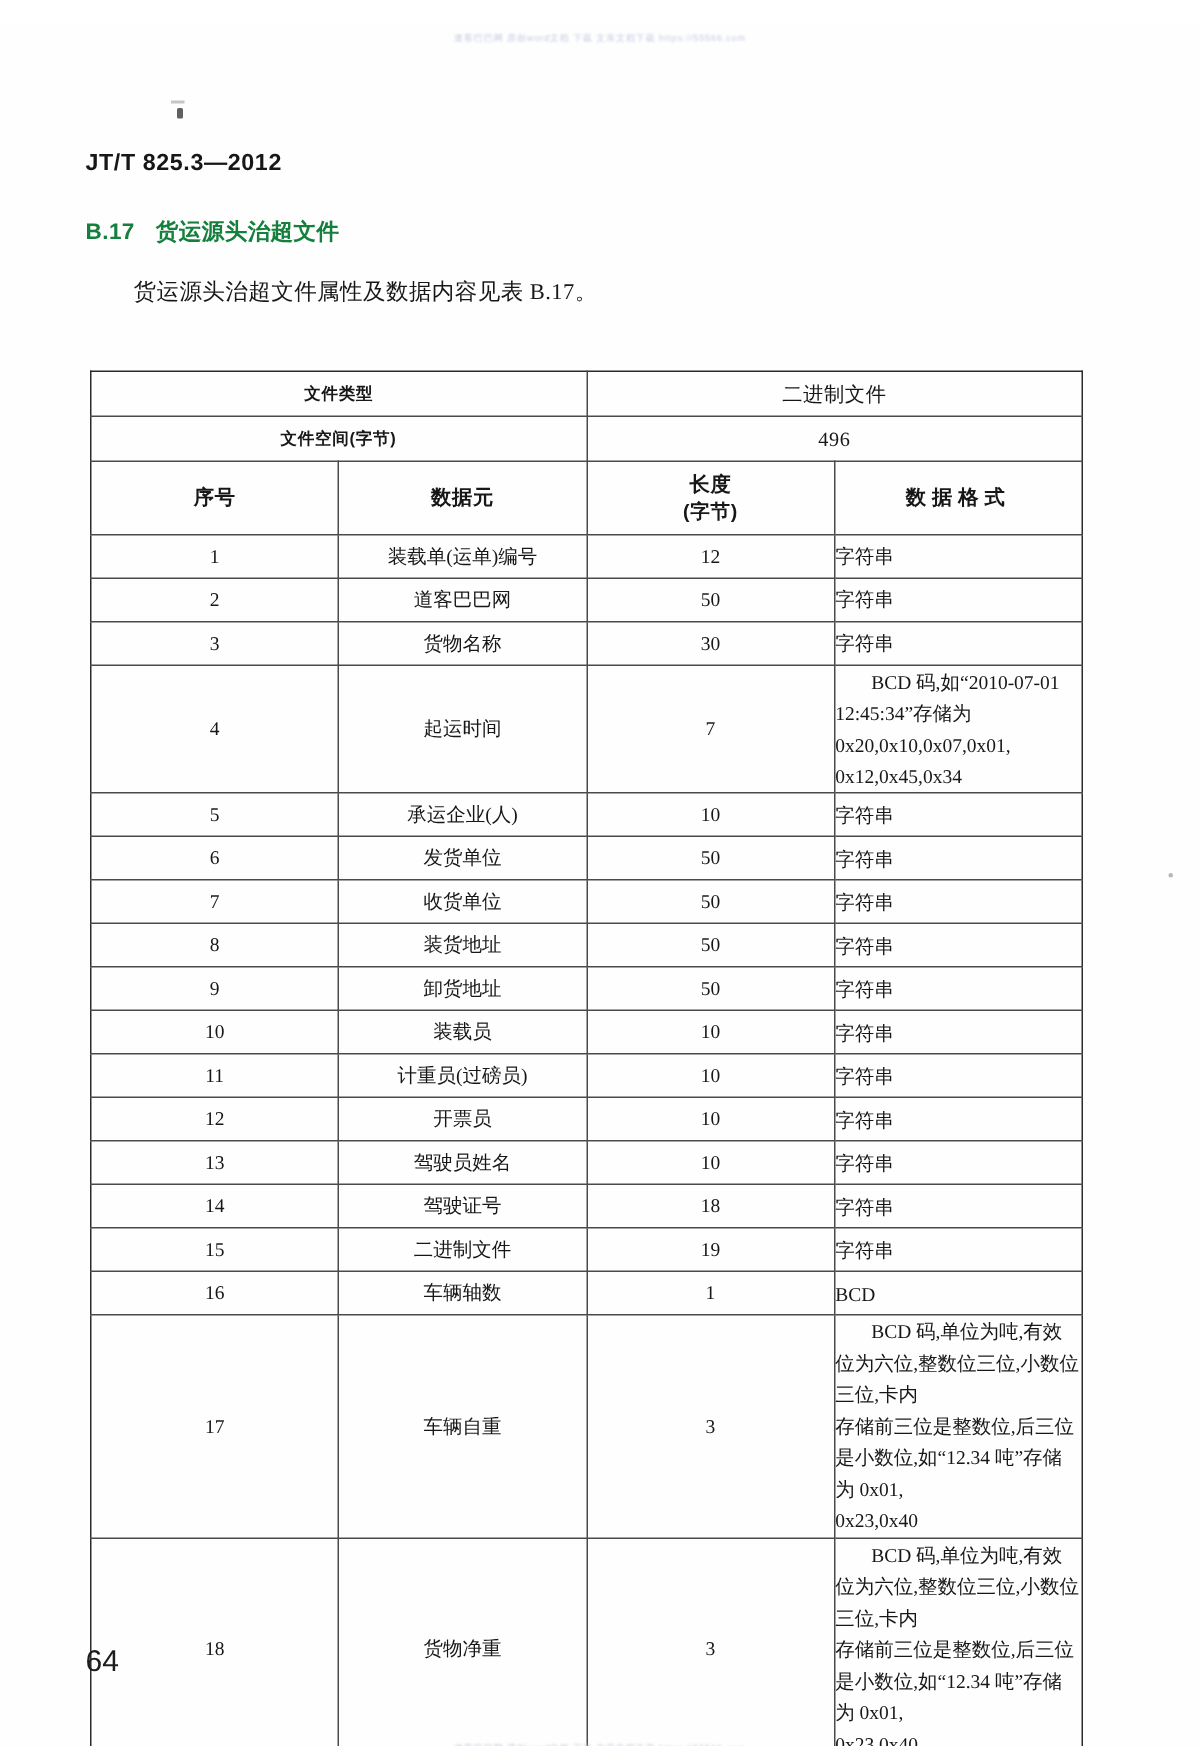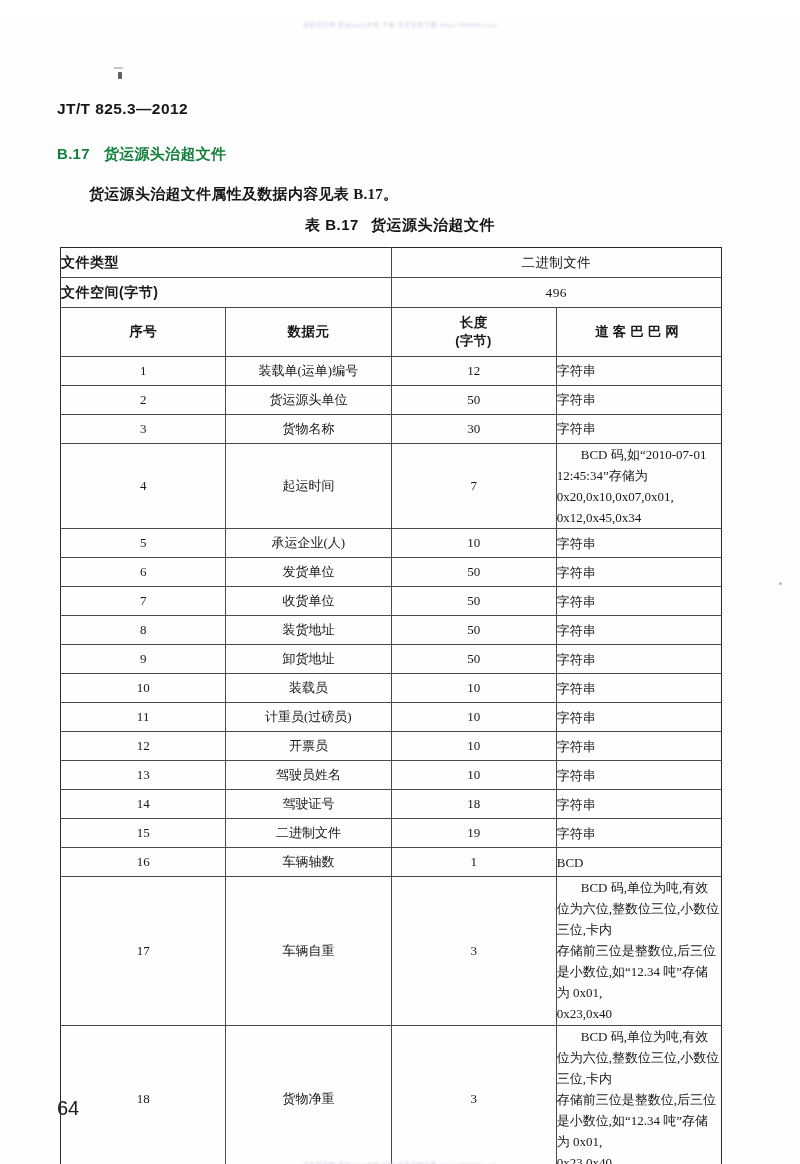--- a/index.html
+++ b/index.html
@@ -91,21 +91,20 @@
   }
   .section-heading .num { margin-right: 14px; }
 
   .body-para {
     position: absolute;
     left: 89px;
     top: 169px;
     font-size: 15px;
     color: #171717;
     letter-spacing: 0.3px;
-    font-weight: bold;
   }
 
   .table-caption {
     position: absolute;
     left: 0;
     top: 200px;
     width: 800px;
     text-align: center;
     font-family: "Liberation Sans", "DejaVu Sans", sans-serif;
     font-size: 15px;
@@ -136,23 +135,23 @@
   table.spec td.outer-l { border-left: 1.6px solid #2b2b2b; }
   table.spec td.outer-r { border-right: 1.6px solid #2b2b2b; }
   tr.first-row td { border-top: 1.6px solid #2b2b2b; }
 
   .c-idx   { width: 65px;  text-align: center; }
   .c-elem  { width: 155px; text-align: center; }
   .c-len   { width: 65px;  text-align: center; }
   .c-fmt   { width: 377px; text-align: left; }
 
   .meta-label {
-    text-align: left;
-    font-family: "Liberation Sans", "DejaVu Sans", sans-serif;
-    font-size: 14px;
+    text-align: center;
+    font-family: "Liberation Sans", "DejaVu Sans", sans-serif;
+    font-size: 11px;
     font-weight: 600;
     height: 29px;
     letter-spacing: 0.5px;
   }
   .meta-value {
     text-align: center;
     font-size: 13.5px;
     height: 29px;
     letter-spacing: 0.4px;
   }
@@ -197,57 +196,54 @@
   <div class="edge-mark"></div>
 
   <div class="doc-header">JT/T 825.3—2012</div>
 
   <div class="section-heading">
     <span class="num">B.17</span><span>货运源头治超文件</span>
   </div>
 
   <div class="body-para">货运源头治超文件属性及数据内容见表 B.17。</div>
 
-  <div class="table-caption">
-    <span class="cap-num">表 B.17</span><span>货运源头治超文件</span>
-  </div>
 
   <div class="tbl-wrap">
     <table class="spec">
       <tbody>
         <tr class="first-row">
           <td class="outer-l meta-label" colspan="2">文件类型</td>
           <td class="outer-r meta-value" colspan="2">二进制文件</td>
         </tr>
         <tr>
           <td class="outer-l meta-label" colspan="2">文件空间(字节)</td>
           <td class="outer-r meta-value" colspan="2">496</td>
         </tr>
         <tr>
           <td class="outer-l hdr-cell c-idx">序号</td>
           <td class="hdr-cell c-elem">数据元</td>
           <td class="hdr-cell c-len">
             <span>长度</span>
             <span class="hdr-sub">(字节)</span>
           </td>
           <td class="outer-r hdr-cell c-fmt">
-            <span class="spaced">道客巴巴网</span>
+            <span class="spaced">数据格式</span>
           </td>
         </tr>
       <tr class="row-std">
             <td class="outer-l c-idx cell-pad">1</td>
             <td class="c-elem cell-pad">装载单(运单)编号</td>
             <td class="c-len cell-pad">12</td>
             <td class="outer-r c-fmt fmt-pad">
               <span class="plain-line">字符串</span>
             </td>
           </tr>
           <tr class="row-std">
             <td class="outer-l c-idx cell-pad">2</td>
-            <td class="c-elem cell-pad">货运源头单位</td>
+            <td class="c-elem cell-pad">道客巴巴网</td>
             <td class="c-len cell-pad">50</td>
             <td class="outer-r c-fmt fmt-pad">
               <span class="plain-line">字符串</span>
             </td>
           </tr>
           <tr class="row-std">
             <td class="outer-l c-idx cell-pad">3</td>
             <td class="c-elem cell-pad">货物名称</td>
             <td class="c-len cell-pad">30</td>
             <td class="outer-r c-fmt fmt-pad">

